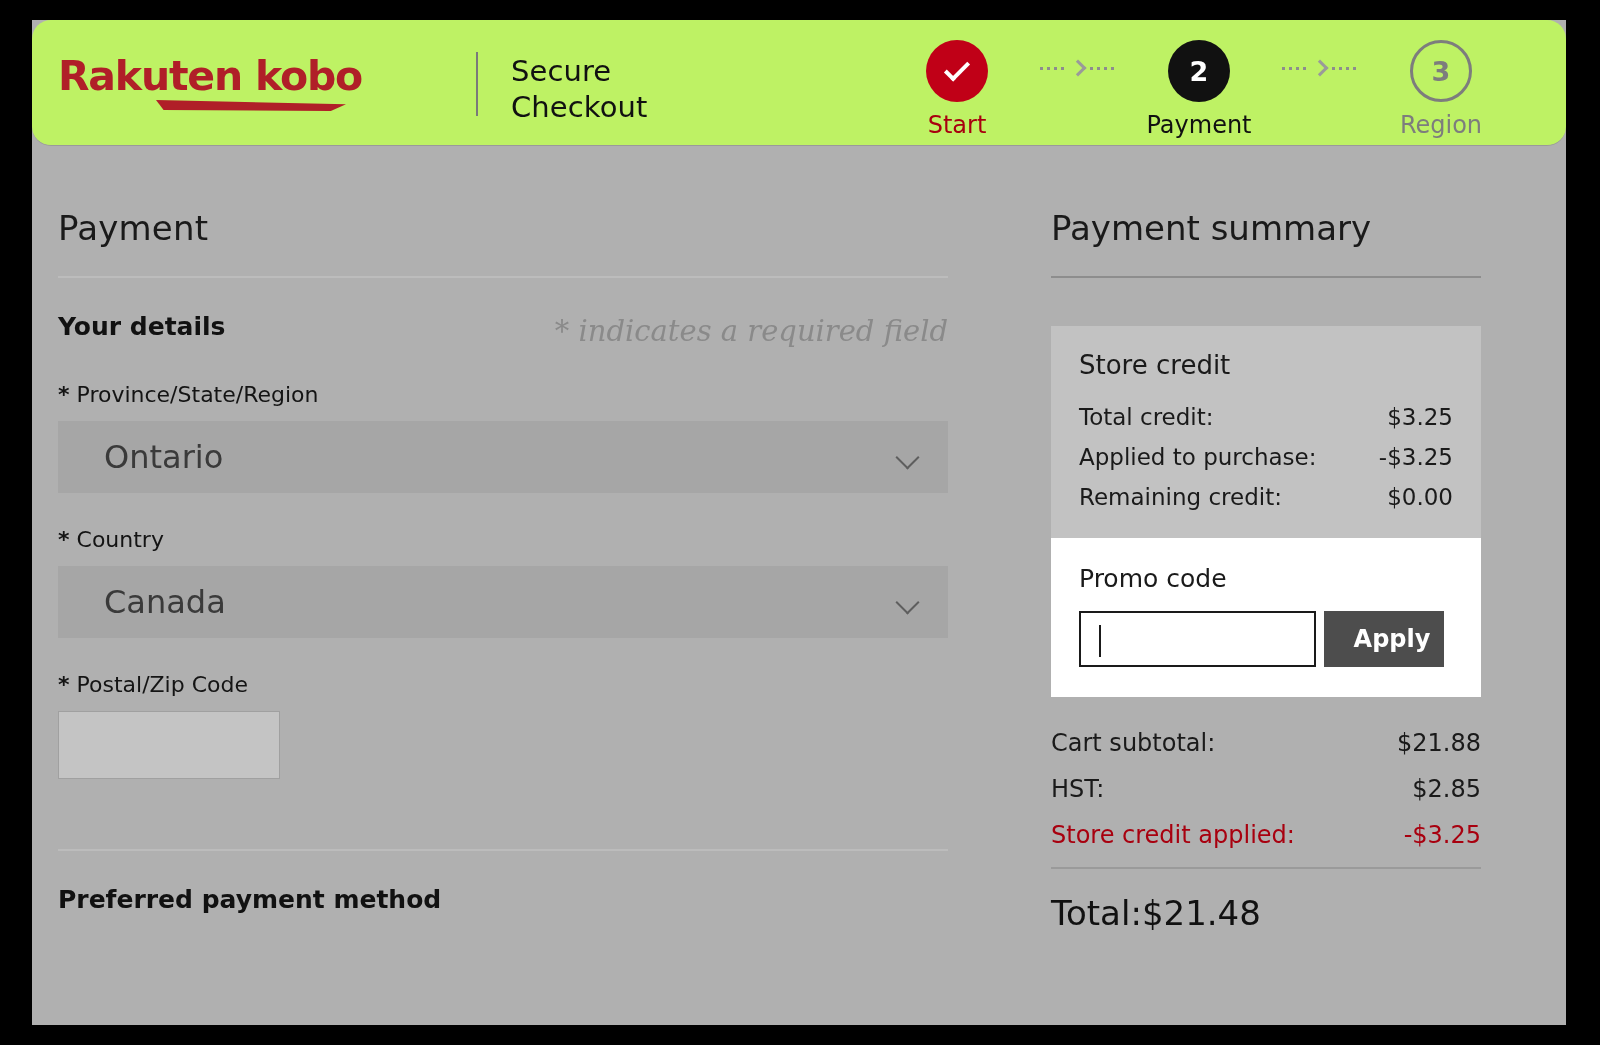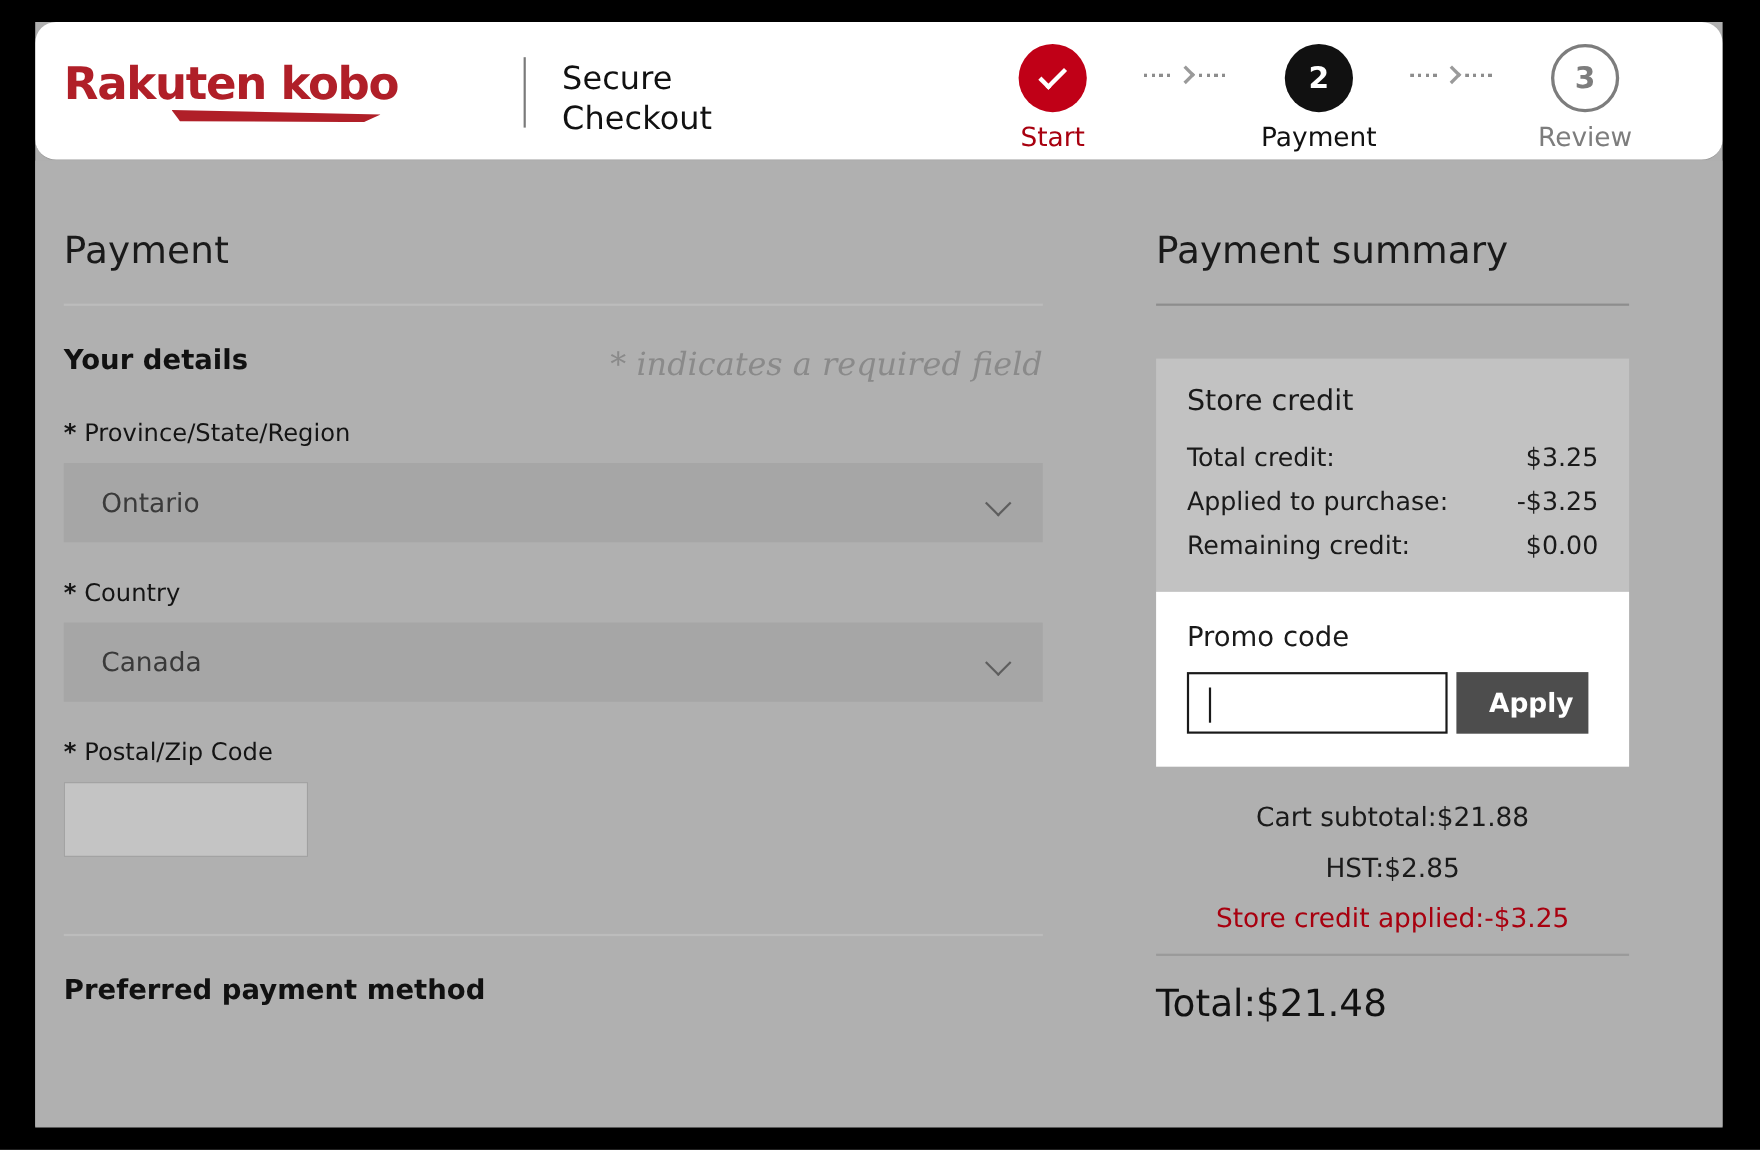--- a/index.html
+++ b/index.html
@@ -27,21 +27,21 @@
     width: 1534px;
     height: 1005px;
     background: #b0b0b0;
     overflow: hidden;
   }
 
   
   #header {
     position: relative;
     height: 126px;
-    background: #ffffff;
+    background: #bef264;
     border-bottom: 1px solid #9a9a9a;
     border-radius: 19px;
   }
 
   #brand-logo {
     position: absolute;
     left: 26px;
     top: 36px;
     font-family: "DejaVu Sans", sans-serif;
     font-size: 41px;
@@ -181,22 +181,22 @@
 
   .select-box {
     position: relative;
     width: 890px;
     height: 72px;
     background: #a6a6a6;
     display: flex;
     align-items: center;
   }
   .select-value {
-    margin-left: 34px;
-    font-size: 24px;
+    margin-left: 46px;
+    font-size: 32px;
     color: #3a3a3a;
   }
   .select-chevron {
     position: absolute;
     right: 32px; top: 28px;
     width: 17px; height: 17px;
     border-right: 2px solid #5e5e5e;
     border-bottom: 2px solid #5e5e5e;
     transform: rotate(45deg);
   }
@@ -291,21 +291,21 @@
     display: flex; align-items: center; justify-content: center;
     border: none;
     font-family: "DejaVu Sans", sans-serif;
     cursor: pointer;
     padding-left: 16px;
   }
 
   #totals { margin-top: 32px; }
   .total-row {
     display: flex;
-    justify-content: center;
+    justify-content: space-between;
     font-size: 24px;
     color: #1a1a1a;
     margin-bottom: 18px;
   }
   .total-row.credit { color: #a8000f; }
   #totals-rule {
     height: 2px;
     background: #9a9a9a;
     margin-top: 14px;
     margin-bottom: 24px;
@@ -358,21 +358,21 @@
         </div>
 
         <div class="step-connector">
           <span class="dots"></span>
           <span class="chev"></span>
           <span class="dots"></span>
         </div>
 
         <div class="step">
           <div class="step-circle upcoming">3</div>
-          <div class="step-label upcoming">Review</div>
+          <div class="step-label upcoming">Region</div>
         </div>
 
       </div>
     </div>
 
     <div id="body">
 
       <div id="left-col">
 
         <div id="page-title">Payment</div>

